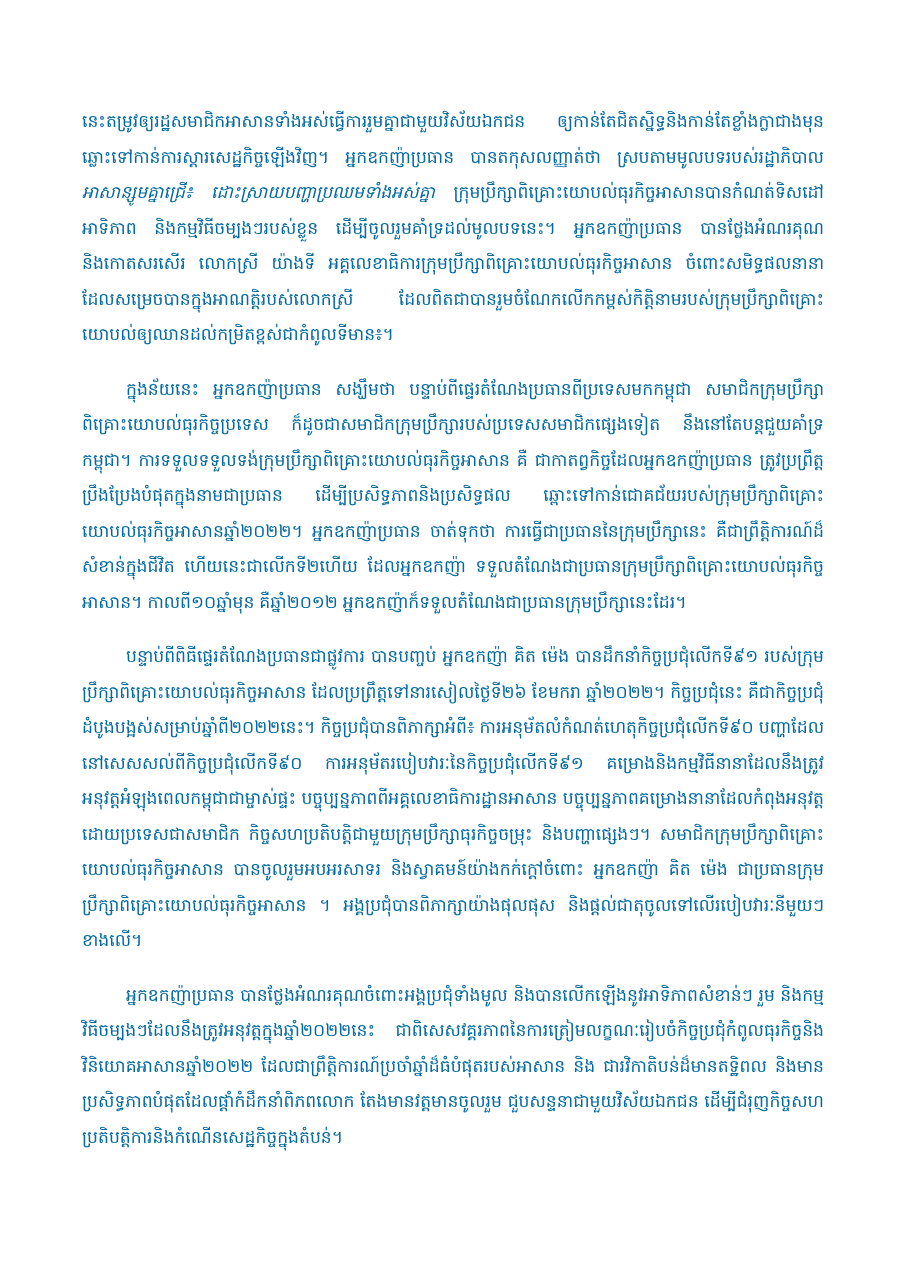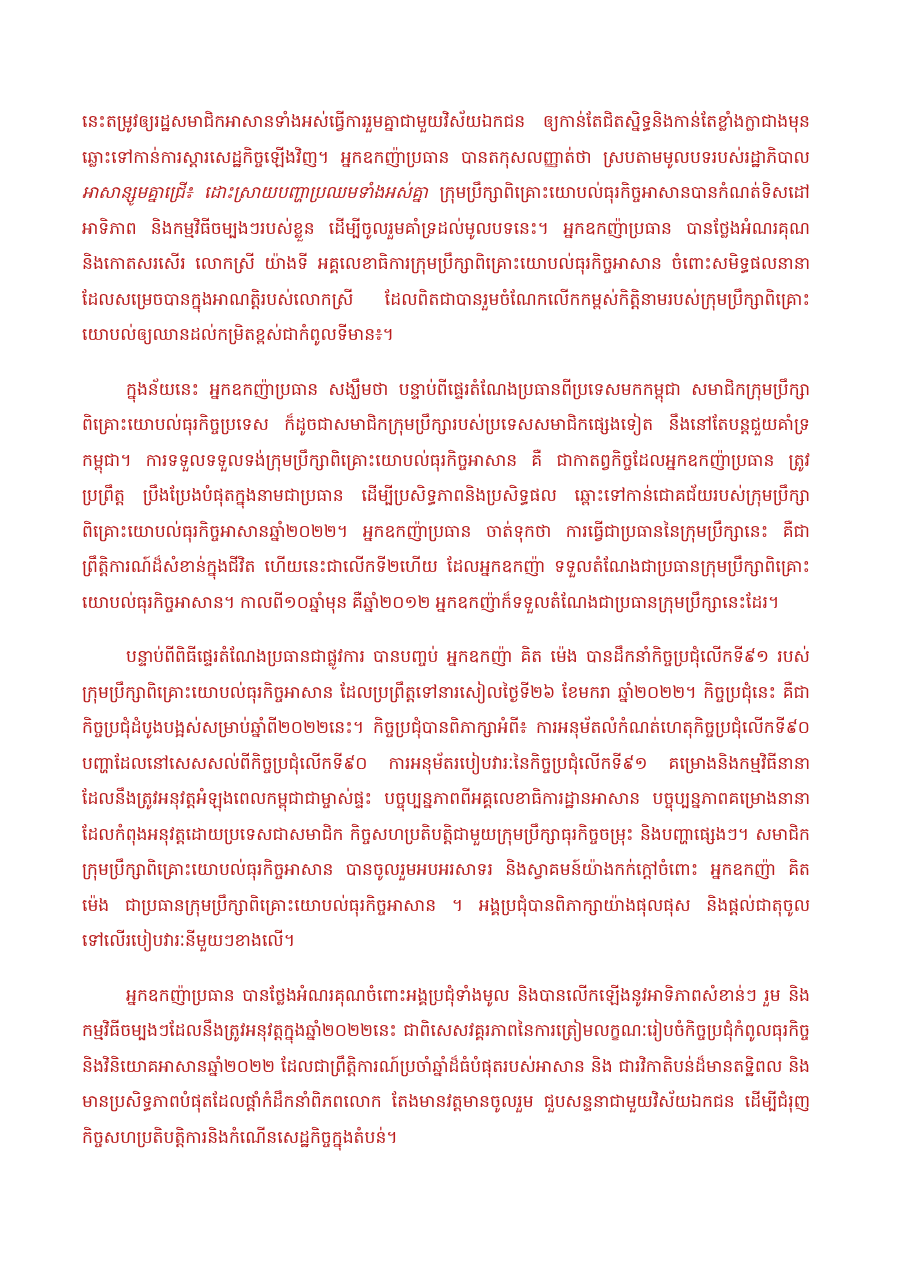--- a/index.html
+++ b/index.html
@@ -19,27 +19,27 @@
     width: 905px;
     height: 1280px;
     box-sizing: border-box;
     padding: 104px 80px 0 82px;
     background: #ffffff;
   }
   .doc-body {
     width: 744px;
   }
   p.para {
-    margin: 0 16px 19px 0;
+    margin: 0 2px 19px 0;
     font-size: 17.2px;
     line-height: 35.5px;
     text-align: justify;
     text-justify: inter-word;
     word-spacing: -0.5px;
-    color: #b91c1c;
+    color: #0369a1;
   }
   p.para.indent {
     text-indent: 44px;
   }
   .ital {
     font-style: italic;
   }
   
   p.para::after {
     content: "";

